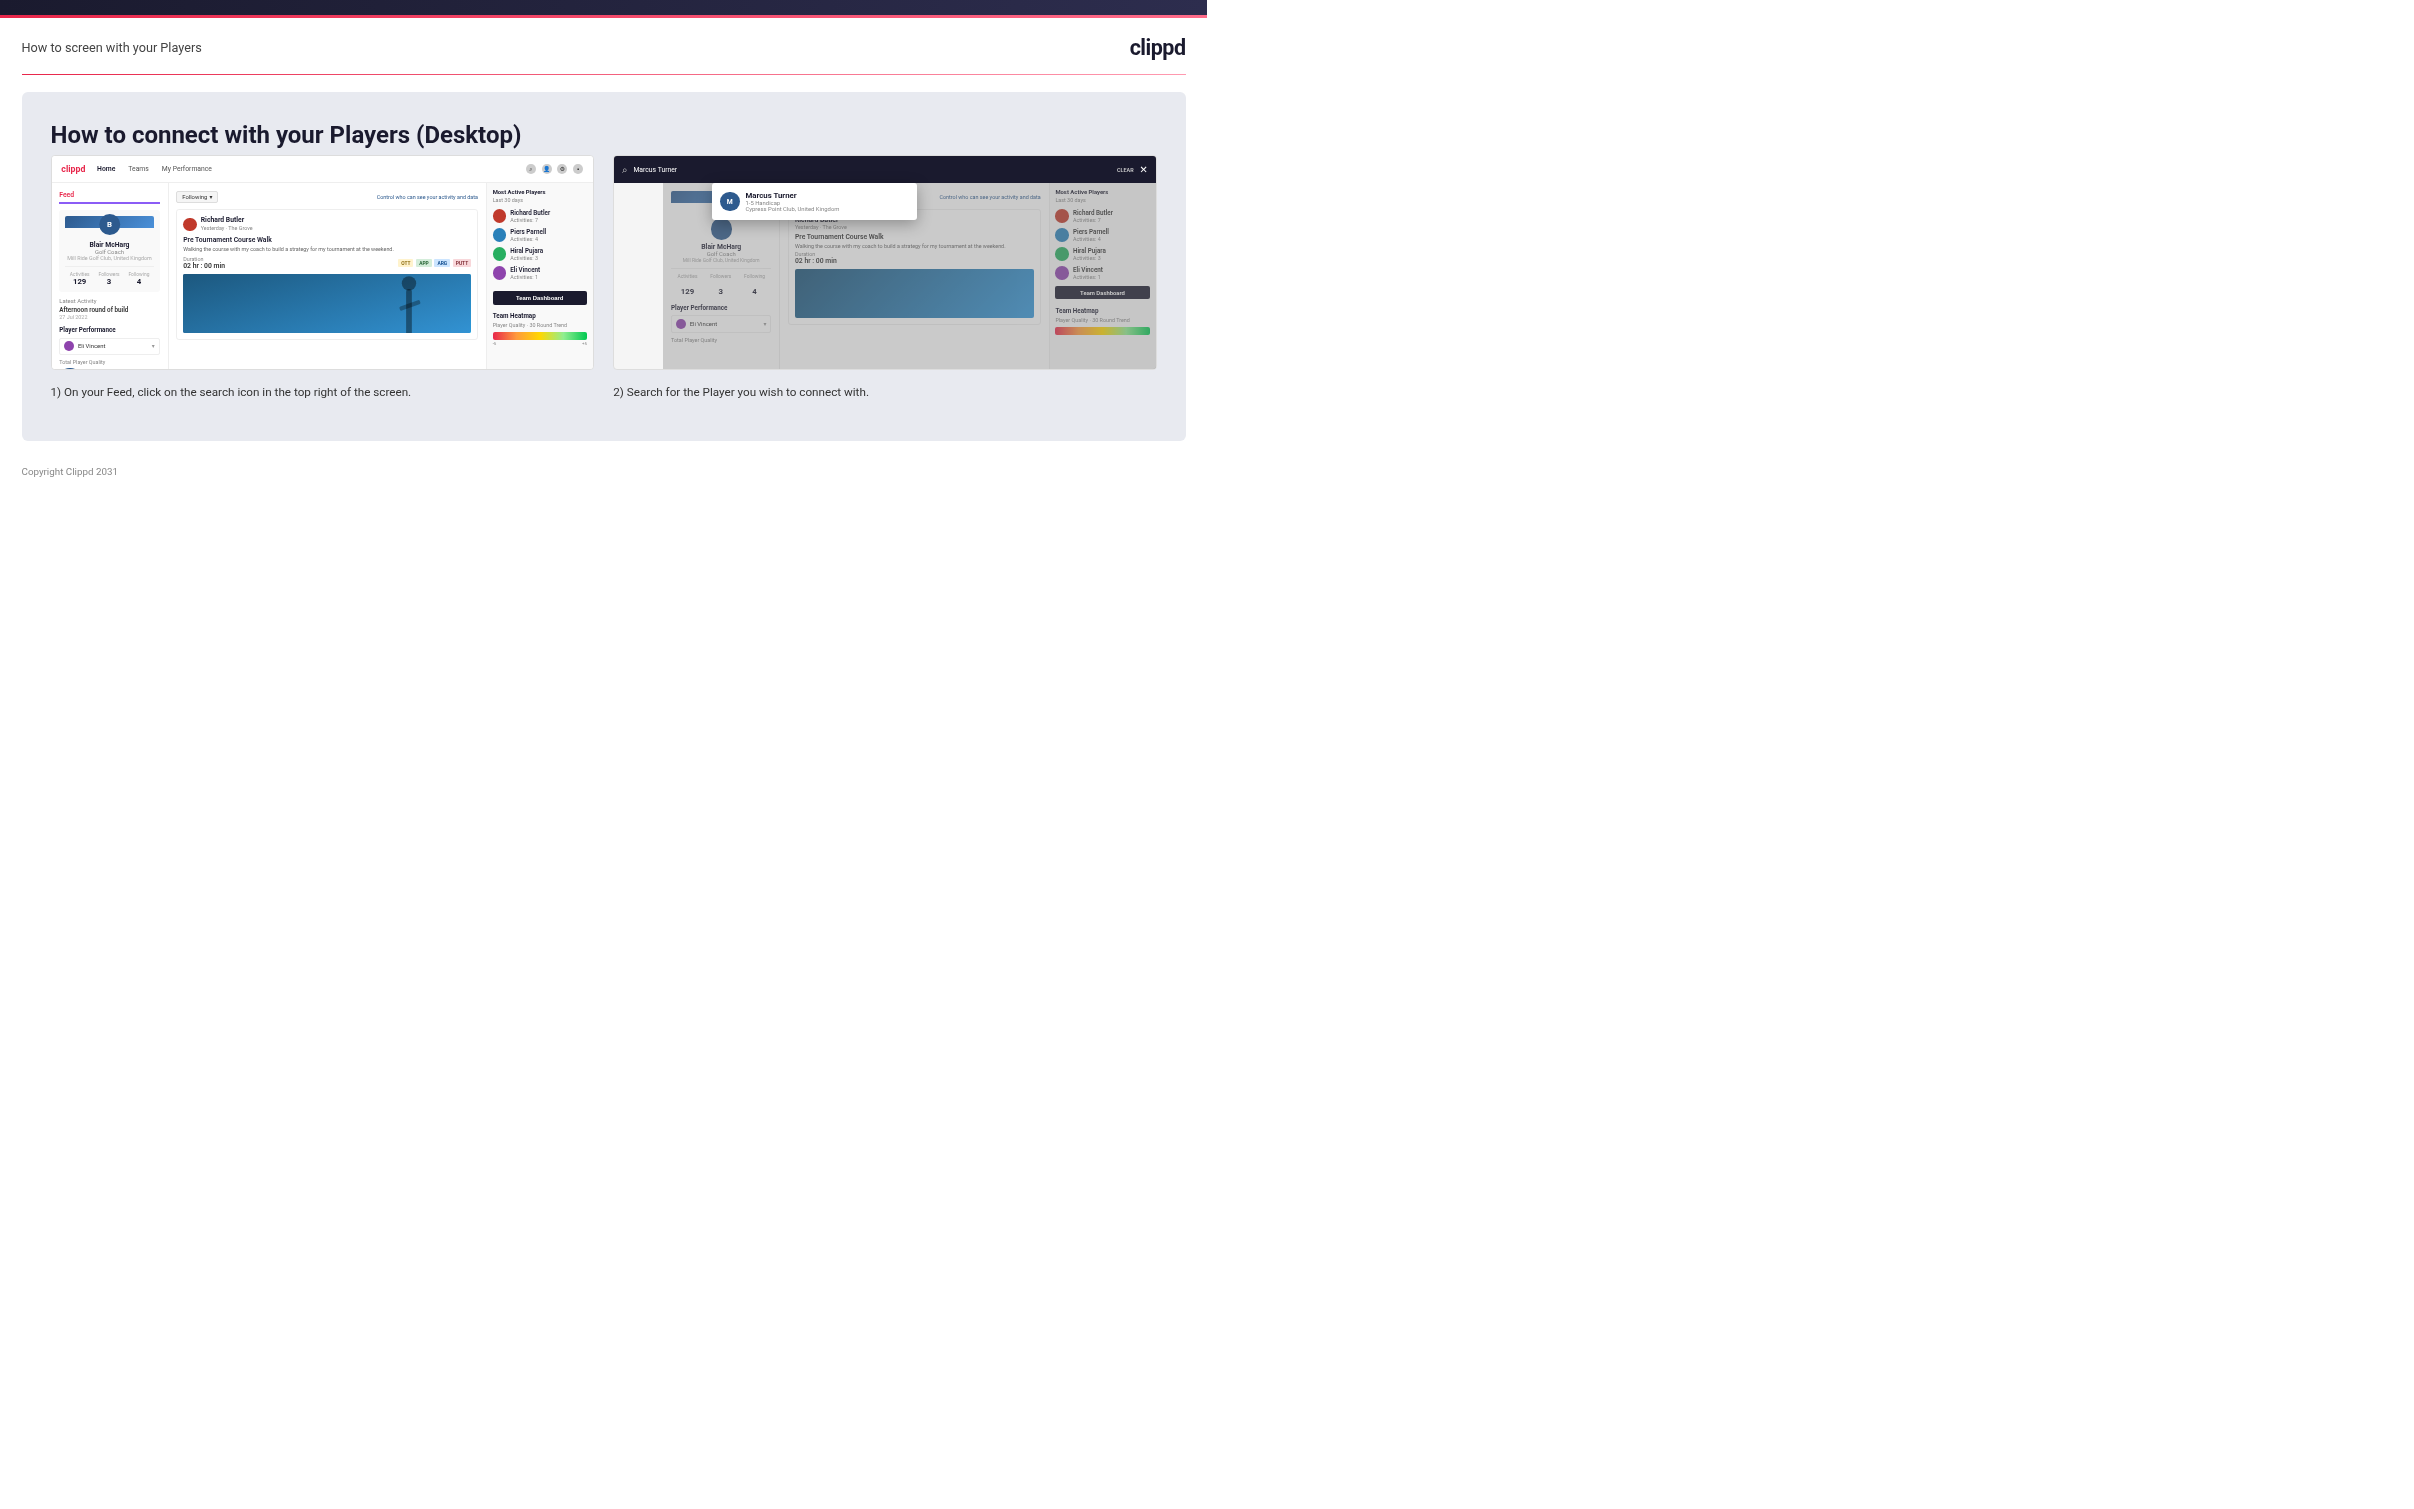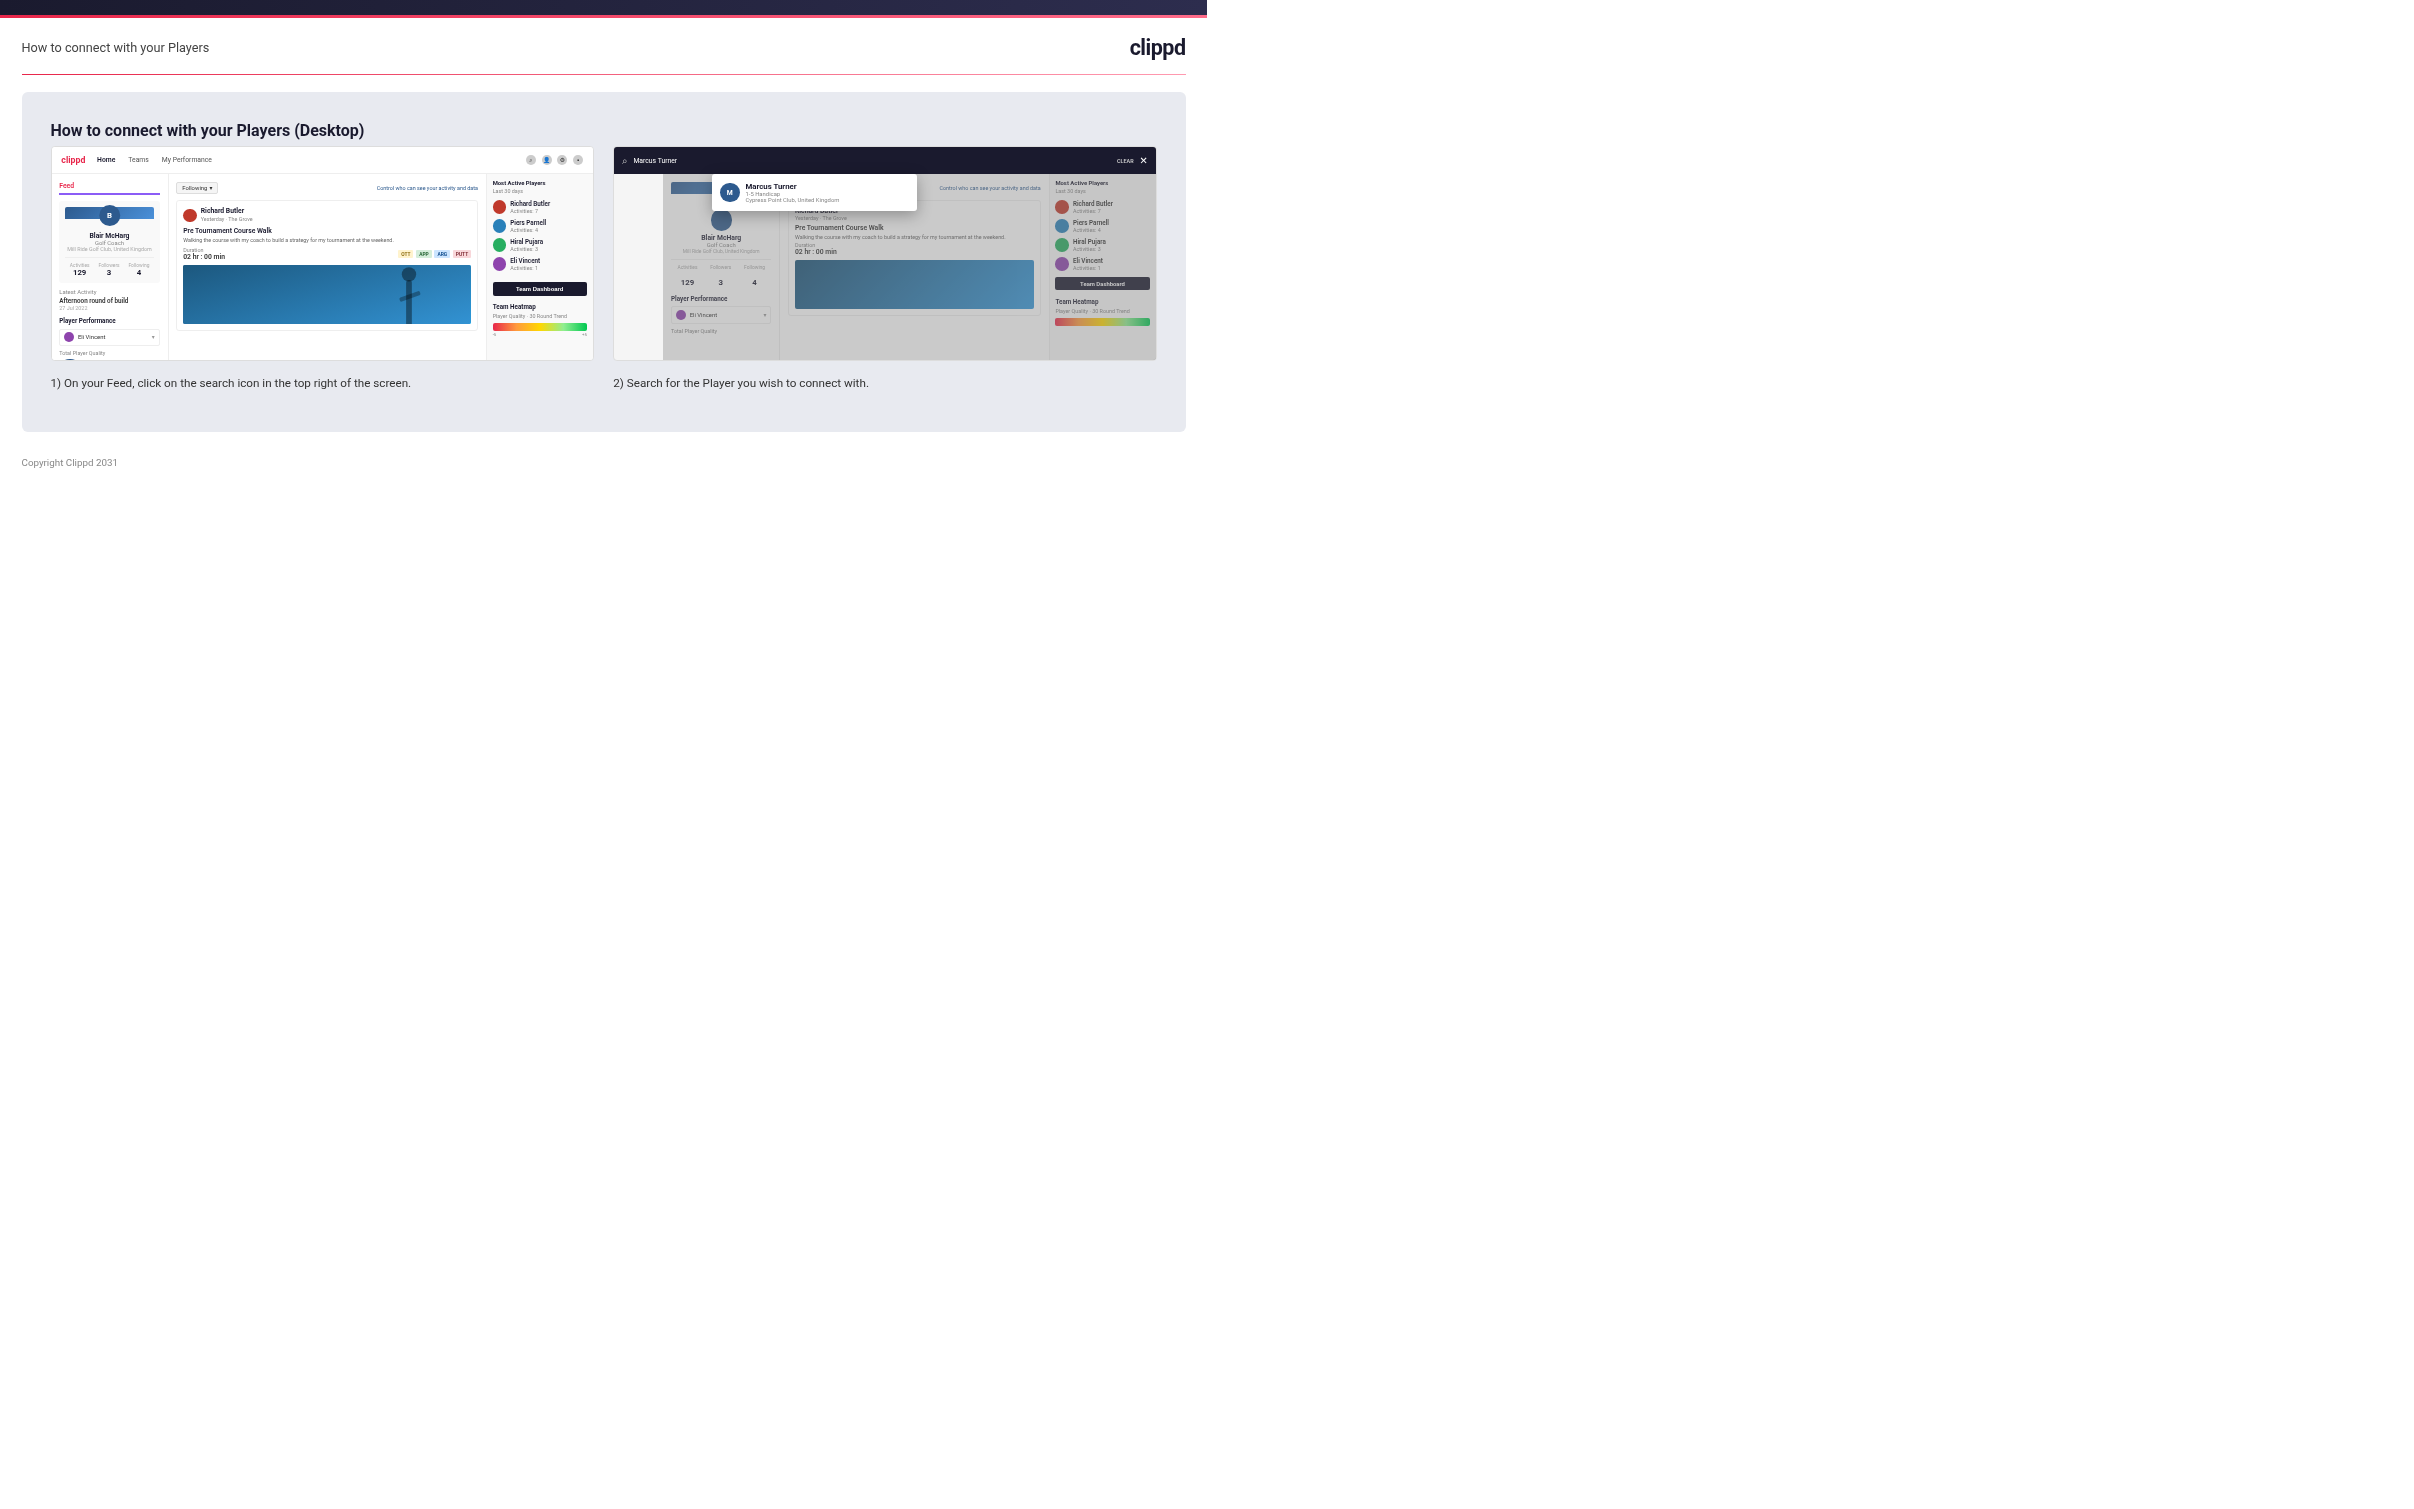--- a/index.html
+++ b/index.html
@@ -57,21 +57,21 @@
 
     
     .main-content {
       background: #e8eaf0;
       margin: 17.6px 21.5px;
       border-radius: 5.9px;
       padding: 29px 29px 39px 29px;
     }
 
     .main-heading {
-      font-size: 16px;
+      font-size: 24px;
       font-weight: 700;
       color: #1a1a2e;
       margin-bottom: 5.9px;
     }
     .main-subheading {
       font-size: 12.7px;
       color: #555;
       margin-bottom: 23.4px;
     }
 
@@ -600,21 +600,21 @@
     }
   </style>
 </head>
 <body>
 
 <div class="top-bar">
   <div class="top-bar-accent"></div>
 </div>
 
 <div class="header">
-  <span class="header-title">How to connect with your Players</span>
+  <span class="header-title">How to screen with your Players</span>
   <div class="logo">
     <span>clippd</span>
   </div>
 </div>
 
 <div class="header-divider"></div>
 
 <div class="main-content">
   <div class="main-heading">How to connect with your Players (Desktop)</div>
 

